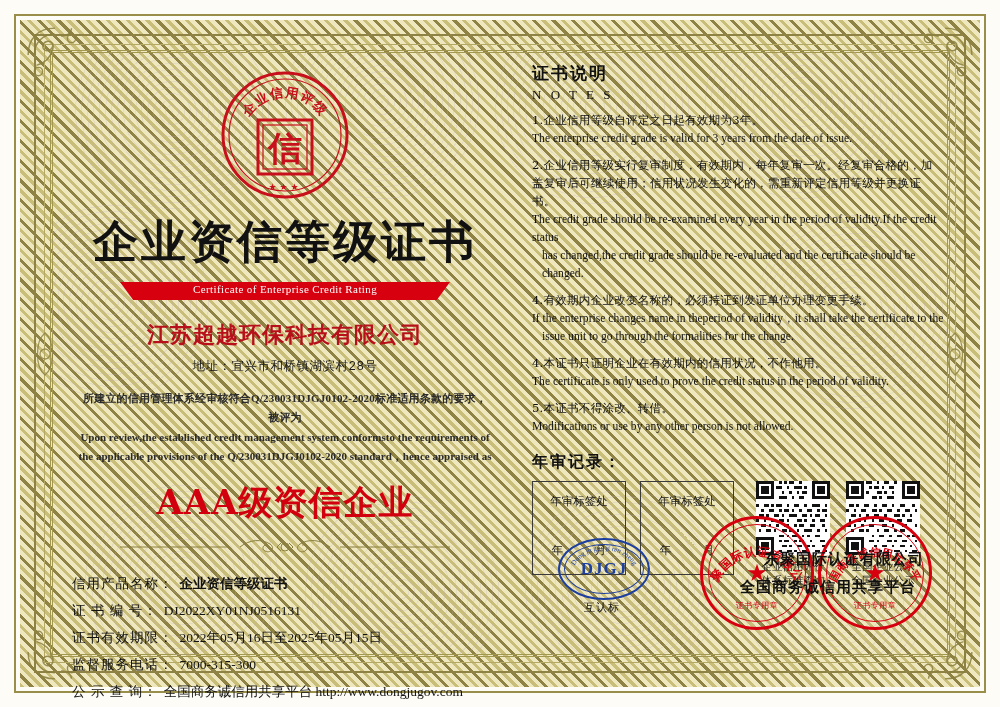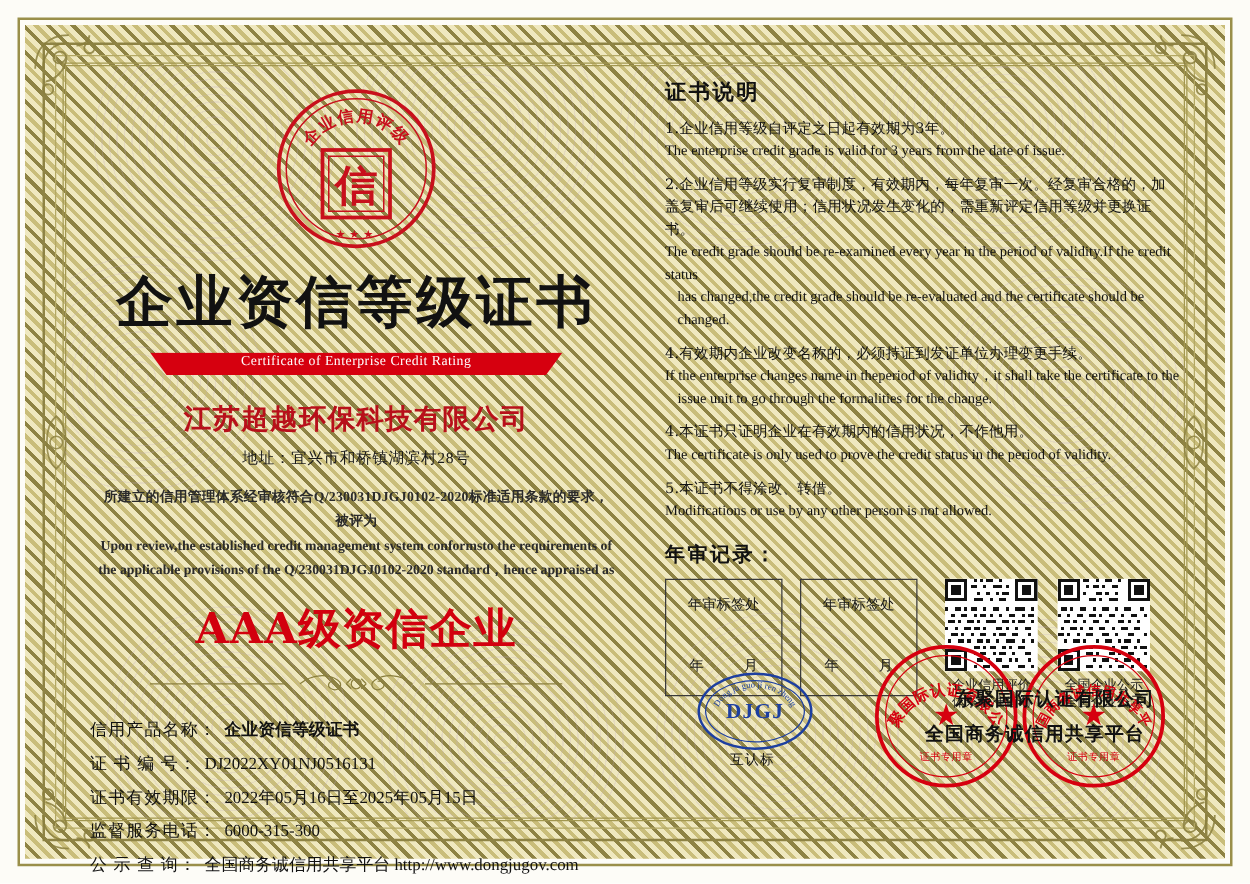--- a/index.html
+++ b/index.html
@@ -164,20 +164,21 @@
     font-weight: bold;
     color: #b8101a;
     letter-spacing: 1px;
     font-family: "DejaVu Serif", serif;
   }
   .company-addr {
     margin-top: 8px;
     font-size: 12.5px;
     color: #1b1b1b;
     letter-spacing: .5px;
+    font-family: Liberation Mono, monospace;
   }
 
   .appraise {
     margin: 14px 22px 0;
     font-size: 11px;
     line-height: 1.75;
     color: #2b2b2b;
     text-align: center;
     font-weight: bold;
   }
@@ -504,30 +505,31 @@
             <circle cx="165" cy="9" r="4"></circle>
             <path d="M157 9 L161 5 M157 9 L161 13 M173 9 L169 5 M173 9 L169 13"></path>
           </g>
         </svg>
       </div>
 
       <div class="fields">
         <div class="row"><span class="lbl">信用产品名称：</span><span class="val bold">企业资信等级证书</span></div>
         <div class="row"><span class="lbl">证 书 编 号：</span><span class="val">DJ2022XY01NJ0516131</span></div>
         <div class="row"><span class="lbl">证书有效期限：</span><span class="val">2022年05月16日至2025年05月15日</span></div>
-        <div class="row"><span class="lbl">监督服务电话：</span><span class="val">6000-315-300</span></div>
+        <div class="row"><span class="lbl">监督服务电话：</span><span class="val">7000-315-300</span></div>
         <div class="row"><span class="lbl">公 示 查 询：</span><span class="val">全国商务诚信用共享平台  http://www.dongjugov.com</span></div>
         <div class="row">
             <span class="sub">中国招标投标网  http://www.cecbid.org.cn</span>
           </div>
       </div>
     </div>
 
     <div class="right-col">
       <div class="notes-title-cn">证书说明</div>
+      <div class="notes-title-en">N O T E S</div>
 
       <div class="note">
         <div class="cn">1.企业信用等级自评定之日起有效期为3年。</div>
         <div class="en">The enterprise credit grade is valid for 3 years from the date of issue.</div>
       </div>
 
       <div class="note">
         <div class="cn">2.企业信用等级实行复审制度，有效期内，每年复审一次。经复审合格的，加盖复审后可继续使用；信用状况发生变化的，需重新评定信用等级并更换证书。</div>
         <div class="en">The credit grade should be re-examined every year in the period of validity.If the credit status</div>
         <div class="en indent">has changed,the credit grade should be re-evaluated and the certificate should be  changed.</div>

